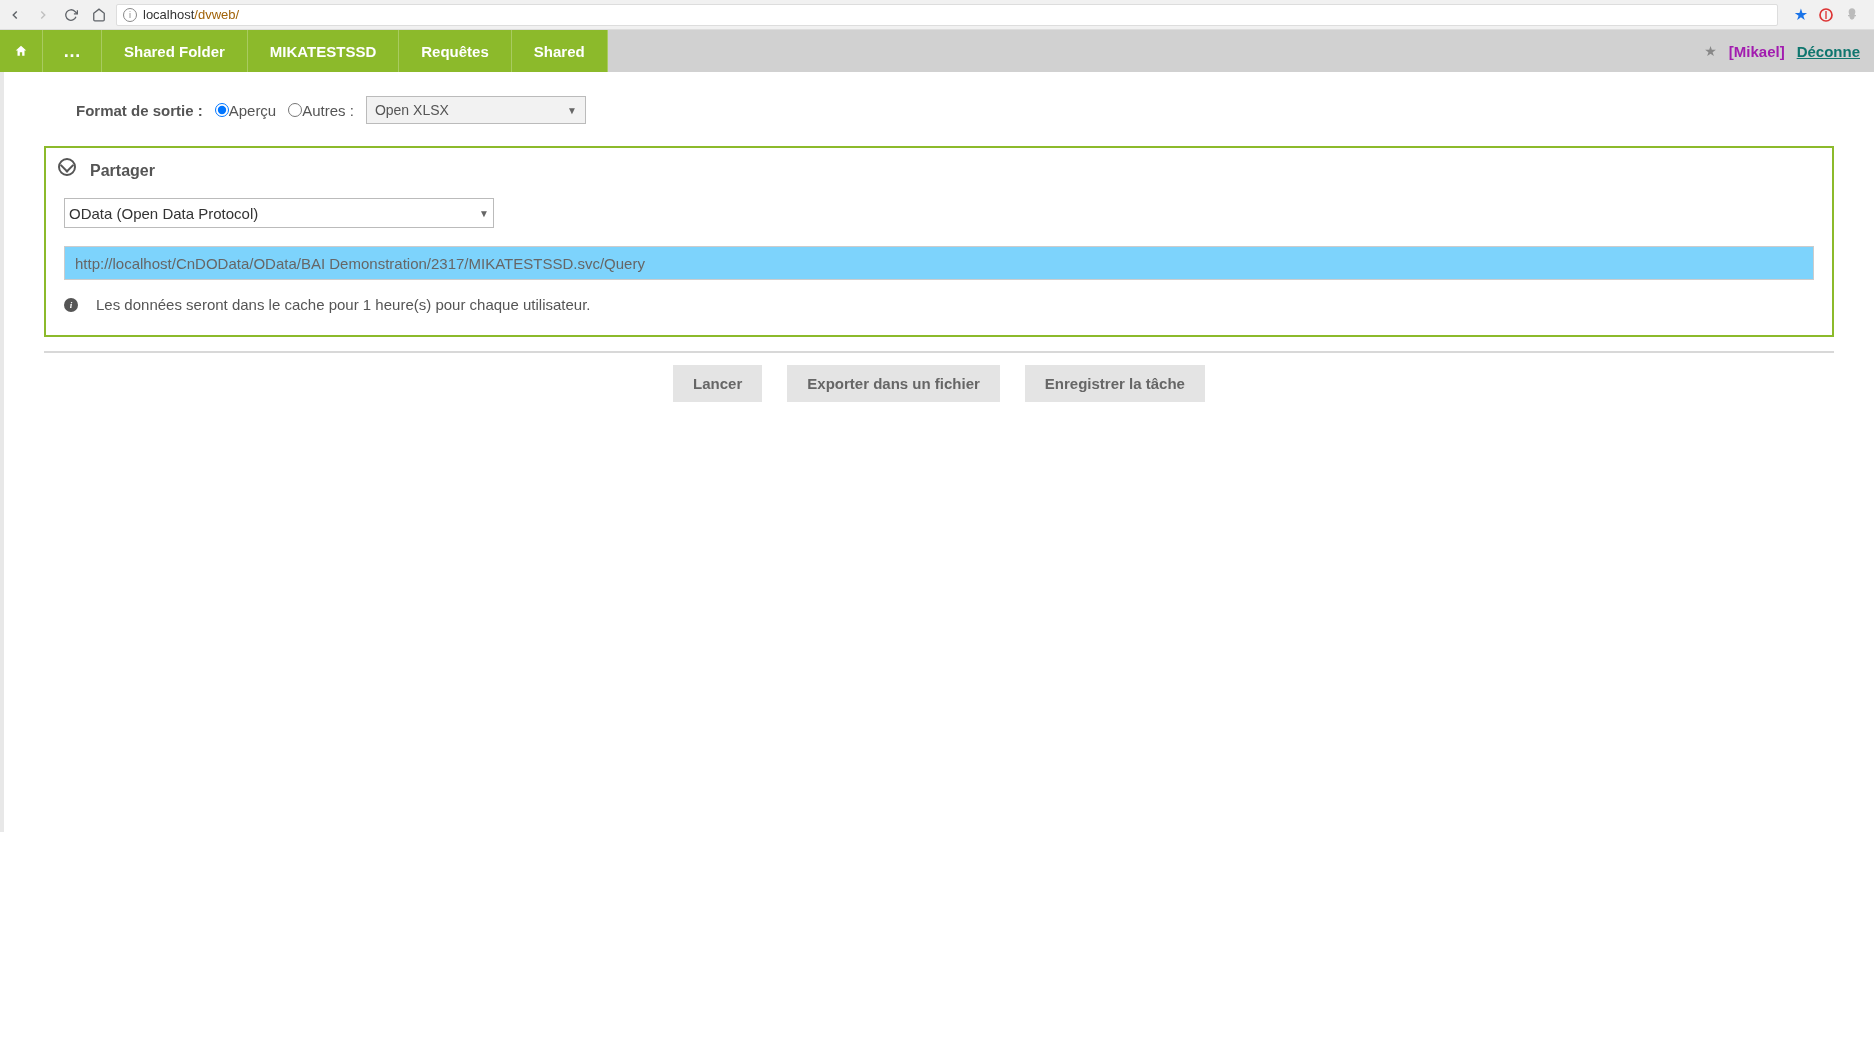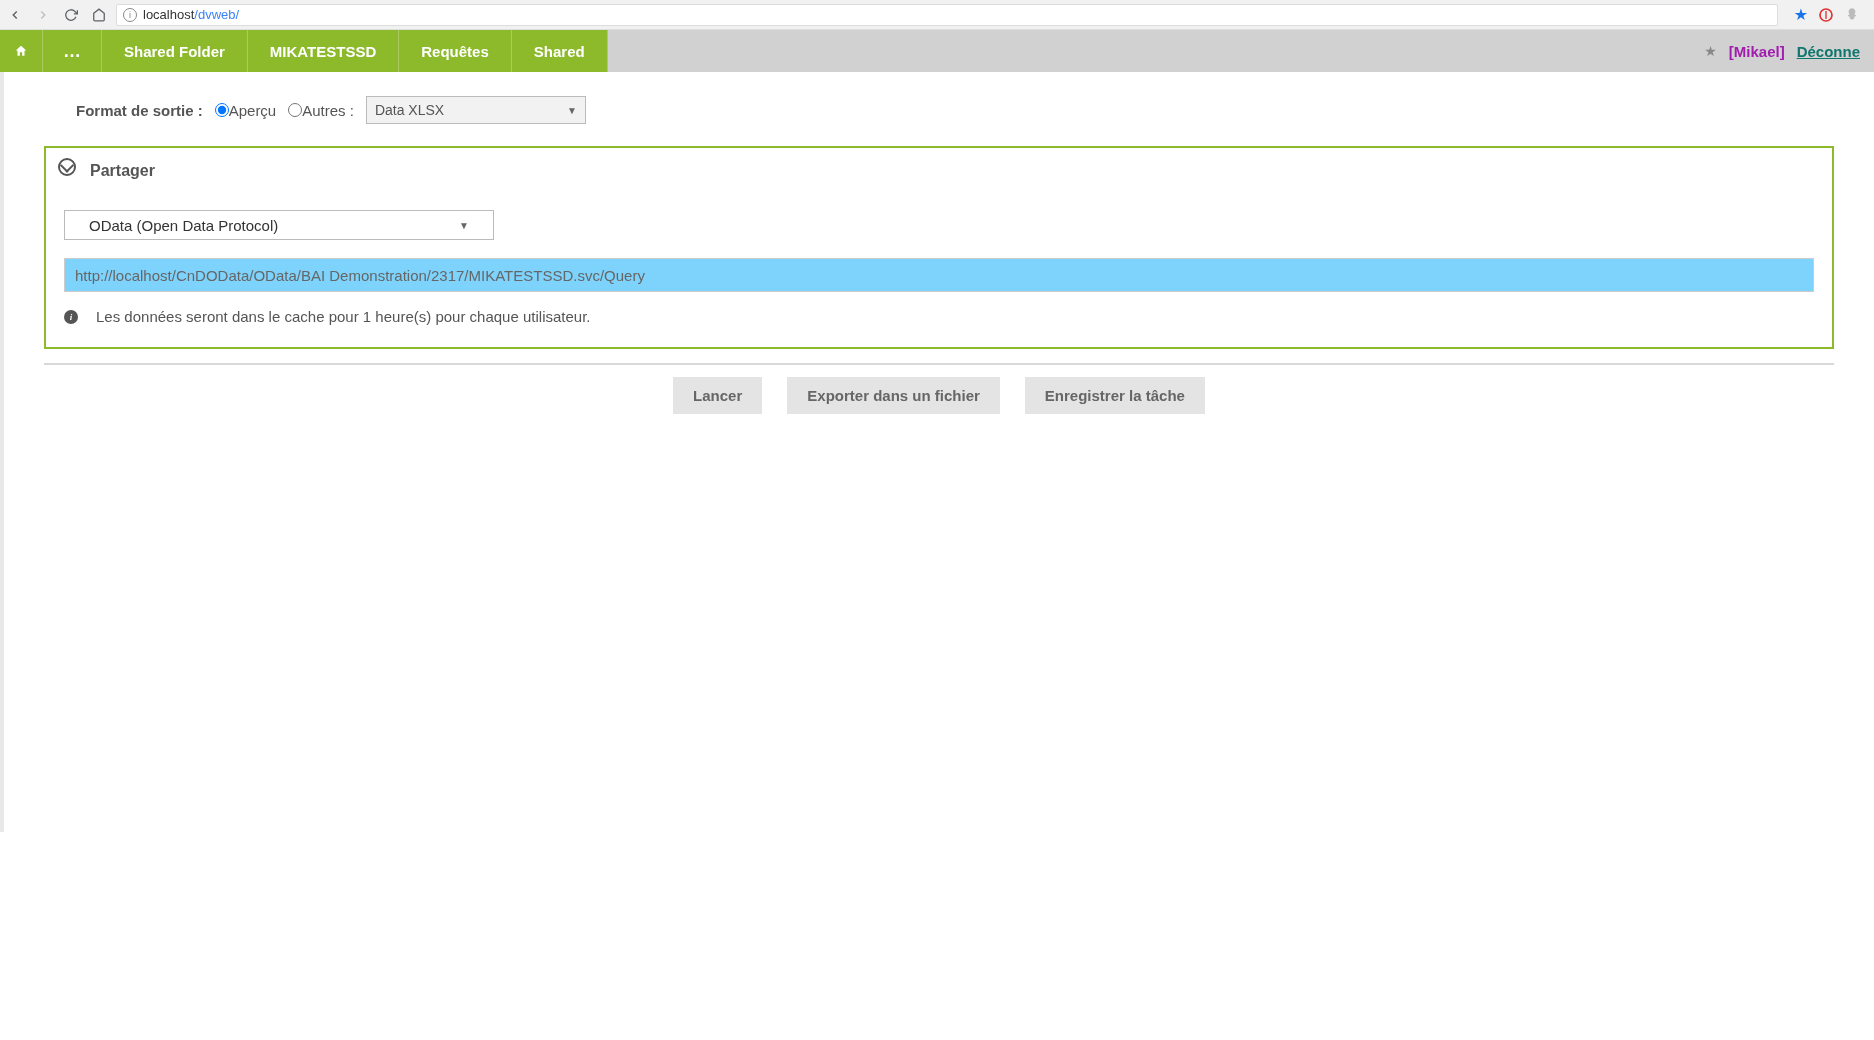--- a/index.html
+++ b/index.html
@@ -47,21 +47,21 @@
       border: 1px solid #ddd;
       border-radius: 2px;
       display: flex;
       align-items: center;
       padding: 0 6px;
       font-size: 13px;
       color: #333;
       gap: 6px;
     }
     .url-path {
-      color: #3b82f6;
+      color: #a16207;
     }
     .url-host {
       color: #333;
     }
     .info-circle {
       width: 14px;
       height: 14px;
       border: 1px solid #888;
       border-radius: 50%;
       display: flex;
@@ -188,21 +188,21 @@
     .panel {
       border: 2px solid #8cba2b;
       padding: 14px 18px 22px 18px;
       position: relative;
       margin-bottom: 14px;
     }
     .panel-header {
       display: flex;
       align-items: center;
       gap: 14px;
-      margin-bottom: 30px;
+      margin-bottom: 18px;
       margin-left: -6px;
     }
     .collapse-circle {
       width: 18px;
       height: 18px;
       border: 2px solid #555;
       border-radius: 50%;
       display: flex;
       align-items: center;
       justify-content: center;
@@ -225,21 +225,21 @@
       font-size: 16px;
     }
     .protocol-select {
       width: 430px;
       height: 30px;
       border: 1px solid #bbb;
       background: #fff;
       display: flex;
       align-items: center;
       justify-content: space-between;
-      padding: 0 24px;
+      padding: 0 4px;
       font-size: 15px;
       color: #333;
       margin-bottom: 18px;
       cursor: pointer;
     }
     .protocol-select .caret {
       font-size: 10px;
       color: #666;
     }
     .url-input {
@@ -373,21 +373,21 @@
       <input type="radio" name="format" checked="" style="">
       <span>Aperçu</span>
     </label>
 
     <label class="radio-group">
       <input type="radio" name="format" style="">
       <span>Autres :</span>
     </label>
 
     <div class="select-box">
-      <span>Data XLSX</span>
+      <span>Open XLSX</span>
       <span class="caret">▼</span>
     </div>
   </div>
 
   <div class="panel">
     <div class="panel-header">
       <div class="collapse-circle"></div>
       <span class="panel-title">Partager</span>
     </div>
 

